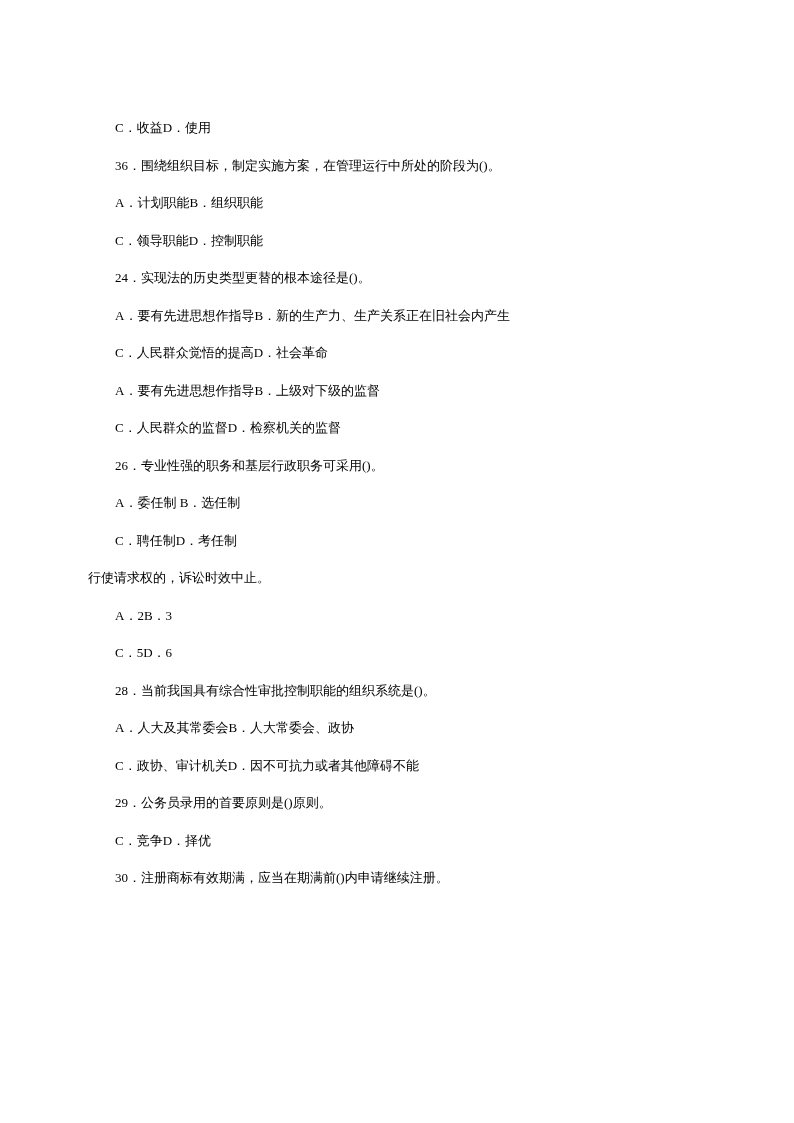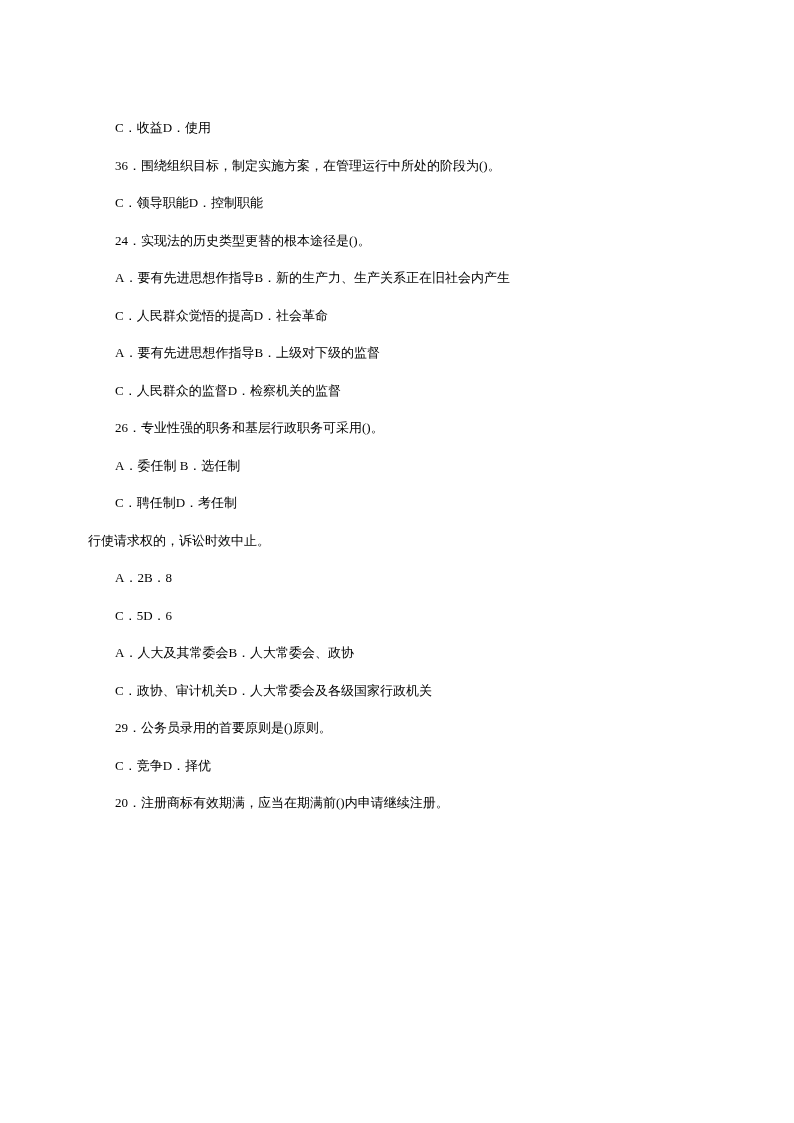--- a/index.html
+++ b/index.html
@@ -52,20 +52,23 @@
   <div class="doc-body">
 
     <div class="q-wrap">
       <p class="para opt">C．收益D．使用</p>
     </div>
 
     <div class="q-wrap">
       <p class="para q-line">36．围绕组织目标，制定实施方案，在管理运行中所处的阶段为()。</p>
     </div>
     <div class="q-wrap">
+      <p class="para opt">A．计划职能B．组织职能</p>
+    </div>
+    <div class="q-wrap">
       <p class="para opt">C．领导职能D．控制职能</p>
     </div>
 
     <div class="q-wrap">
       <p class="para q-line">24．实现法的历史类型更替的根本途径是()。</p>
     </div>
     <div class="q-wrap">
       <p class="para opt">A．要有先进思想作指导B．新的生产力、生产关系正在旧社会内产生</p>
     </div>
     <div class="q-wrap">
@@ -86,38 +89,41 @@
       <p class="para opt">A．委任制 B．选任制</p>
     </div>
     <div class="q-wrap">
       <p class="para opt">C．聘任制D．考任制</p>
     </div>
 
     <div class="q-wrap">
       <p class="para q-cont">行使请求权的，诉讼时效中止。</p>
     </div>
     <div class="q-wrap">
-      <p class="para opt">A．2B．8</p>
+      <p class="para opt">A．2B．3</p>
     </div>
     <div class="q-wrap">
       <p class="para opt">C．5D．6</p>
     </div>
 
     <div class="q-wrap">
+      <p class="para q-line">28．当前我国具有综合性审批控制职能的组织系统是()。</p>
+    </div>
+    <div class="q-wrap">
       <p class="para opt">A．人大及其常委会B．人大常委会、政协</p>
     </div>
     <div class="q-wrap">
-      <p class="para opt">C．政协、审计机关D．人大常委会及各级国家行政机关</p>
+      <p class="para opt">C．政协、审计机关D．因不可抗力或者其他障碍不能</p>
     </div>
 
     <div class="q-wrap">
       <p class="para q-line">29．公务员录用的首要原则是()原则。</p>
     </div>
     <div class="q-wrap">
       <p class="para opt">C．竞争D．择优</p>
     </div>
 
     <div class="q-wrap">
-      <p class="para q-line">20．注册商标有效期满，应当在期满前()内申请继续注册。</p>
+      <p class="para q-line">30．注册商标有效期满，应当在期满前()内申请继续注册。</p>
     </div>
 
   </div>
 </div>
 
 </body></html>

